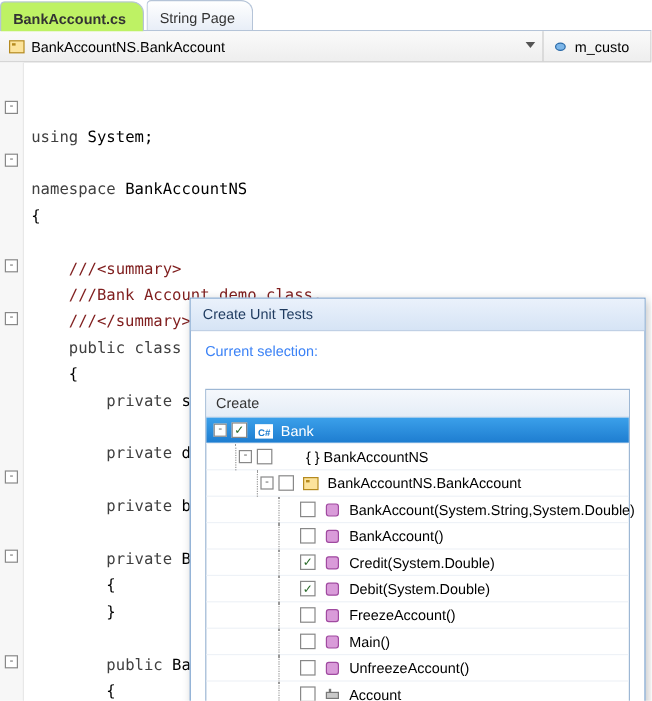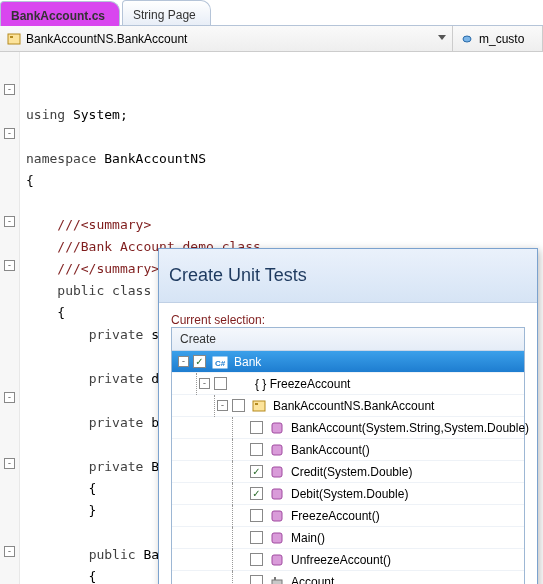--- a/index.html
+++ b/index.html
@@ -1,33 +1,33 @@
 <!DOCTYPE html>
 <html><head>
 <meta charset="utf-8">
 <style>
 *{margin:0;padding:0;box-sizing:border-box}
 body{font-family:"Segoe UI",Tahoma,sans-serif;font-size:12px;background:#fff;width:543px;height:584px;position:relative;overflow:hidden}
 .tabs{display:flex;height:26px;background:#fff;border-bottom:1px solid #b5c4d8}
 .tab{padding:4px 14px 0 10px;border:1px solid #b5c4d8;border-bottom:none;margin-right:2px;border-top-left-radius:4px;border-top-right-radius:10px;background:linear-gradient(#fff,#e8eef7);cursor:pointer;display:flex;align-items:center;color:#333}
-.tab.active{background:#d946ef;font-weight:bold;position:relative;top:1px}
+.tab.active{background:#bef264;font-weight:bold;position:relative;top:1px}
 .navbar{display:flex;height:26px;border-bottom:1px solid #ccc;background:linear-gradient(#fafafa,#eee)}
 .navsel{display:flex;align-items:center;padding:0 6px;border-right:1px solid #ccc;gap:4px}
 .navsel.first{flex:1}
 .dd-caret{width:7px;height:7px;border-left:4px solid transparent;border-right:4px solid transparent;border-top:5px solid #555;margin-left:auto}
 .code{font-family:Consolas,monospace;font-size:13px;line-height:22px;padding:8px 0 8px 26px;position:relative;color:#000;white-space:pre}
 .gutter{position:absolute;left:0;top:0;width:20px;height:100%;background:#f7f7f7;border-right:1px solid #e8e8e8}
 .fold{position:absolute;left:4px;width:11px;height:11px;border:1px solid #888;background:#fff;font-size:9px;line-height:9px;text-align:center;color:#555;cursor:pointer;font-family:monospace}
 .kw{color:#404040}
 .type{color:#2b91af}
 .com{color:#7f1d1d}
 .dialog{position:absolute;left:158px;top:248px;width:380px;background:#fff;border:1px solid #7ba2ce;box-shadow:2px 2px 8px rgba(0,0,0,.25)}
-.dlg-title{background:linear-gradient(#eaf1fb,#d6e4f5);padding:16px 10px;border-bottom:1px solid #c0d0e5;color:#1e3a5f;font-size:18px}
+.dlg-title{background:linear-gradient(#eaf1fb,#d6e4f5);padding:6px 10px;border-bottom:1px solid #c0d0e5;color:#1e3a5f;font-size:12px}
 .dlg-body{padding:10px 12px 14px}
-.dlg-label{margin-bottom:0;color:#7f1d1d}
+.dlg-label{margin-bottom:24px;color:#3b82f6}
 .tree-panel{border:1px solid #9db7d4;background:#fff}
 .tree-head{background:linear-gradient(#f5f8fc,#e5edf7);padding:4px 8px;border-bottom:1px solid #c8d6e8;color:#333;font-size:12px}
 .tree{font-size:12px}
 .tr-row{display:flex;align-items:center;height:22px;border-bottom:1px solid #eef2f7;padding-left:4px;gap:2px}
 .tr-row.sel{background:linear-gradient(#3ba0ea,#1e7dd0);color:#fff}
 .exp{width:11px;height:11px;border:1px solid #888;background:#fff;font-size:9px;line-height:9px;text-align:center;color:#555;cursor:pointer;font-family:monospace;flex-shrink:0;margin-right:2px}
 .exp.blank{border:none;background:transparent}
 .cb{width:13px;height:13px;border:1px solid #888;background:#fff;flex-shrink:0;margin-right:4px;display:flex;align-items:center;justify-content:center;font-size:10px;color:#2a6b2a}
 .cb.chk::before{content:"✓"}
 .ico{width:16px;height:16px;flex-shrink:0;margin-right:4px;display:flex;align-items:center;justify-content:center}
@@ -123,21 +123,21 @@
               </svg>
             </span>
             <span>Bank</span>
           </div>
           <div class="tr-row">
             <span class="ind" style="width:18px"></span>
             <span class="dots"></span>
             <span class="exp">-</span>
             <span class="cb "></span>
             <span class="ico"></span>
-            <span>{ } FreezeAccount</span>
+            <span>{ } BankAccountNS</span>
           </div>
           <div class="tr-row">
             <span class="ind" style="width:36px"></span>
             <span class="dots"></span>
             <span class="exp">-</span>
             <span class="cb "></span>
             <span class="ico">
               <svg viewBox="0 0 16 16">
                 <rect x="2" y="3" width="12" height="10" fill="#fce39b" stroke="#b58a1f"></rect>
                 <rect x="4" y="5" width="3" height="2" fill="#b58a1f"></rect>

